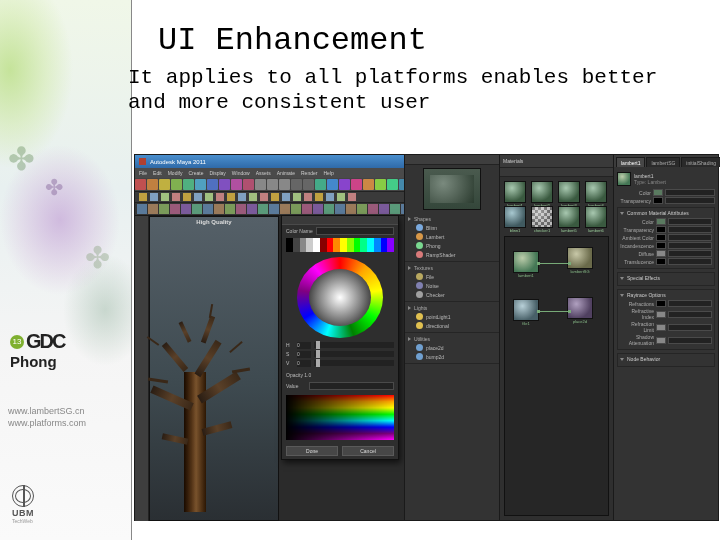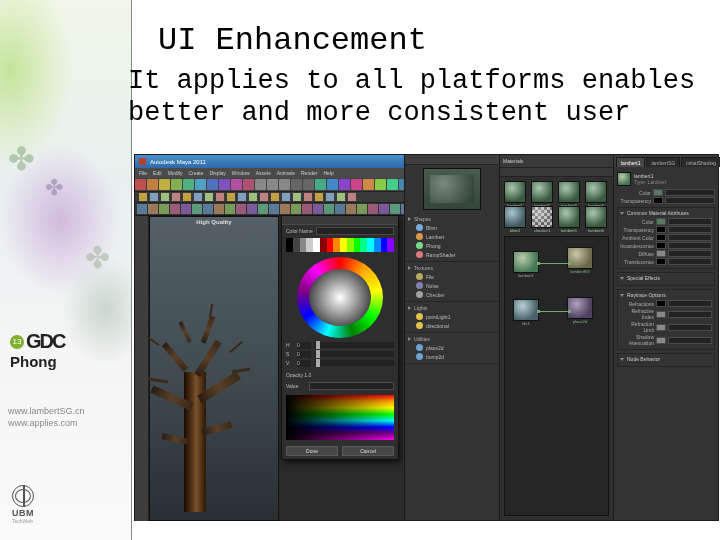--- a/index.html
+++ b/index.html
@@ -33,21 +33,21 @@
 .ubm-logo .globe { width: 22px; height: 22px; border: 1.6px solid #555; border-radius: 50%; position: relative; margin-bottom:1px;}
 .ubm-logo .globe::before, .ubm-logo .globe::after { content:""; position:absolute; border:1px solid #555; }
 .ubm-logo .globe::before { left:50%; top:-1px; bottom:-1px; width:0; }
 .ubm-logo .globe::after { left:2px; right:2px; top:50%; height:12px; border-radius:50%; transform:translateY(-50%);}
 .ubm-logo .label { font-size: 9px; font-weight: 700; color:#555; letter-spacing:0.5px;}
 .ubm-logo .sub { font-size: 5px; color:#999; }
 
 
 .content { position: absolute; left: 126px; top: 0; right: 0; }
 .title { font-family: "Courier New", monospace; font-size: 32px; font-weight: 400; color: #000; padding: 22px 0 4px 32px; }
-.desc  { font-family: "Courier New", monospace; font-size: 27px; color: #000; padding: 2px 20px 0 2px; line-height: 1.2; }
+.desc  { font-family: "Courier New", monospace; font-size: 21px; color: #000; padding: 2px 20px 0 2px; line-height: 1.2; }
 
 
 .app-window {
   position: absolute; left: 134px; top: 154px; width: 585px; height: 367px;
   background: #2b2b2b; border: 1px solid #1a1a1a; font-size: 6px;
 }
 .titlebar { height: 13px; background: linear-gradient(#4a8fce,#2f6aa8); display:flex; align-items:center; padding:0 4px; color:#fff; }
 .titlebar .icon { width:7px; height:7px; background:#b04030; margin-right:4px; }
 .titlebar .spacer { flex:1; }
 .winbtn { width:14px; height:9px; background:#4078b0; margin-left:2px; border:1px solid #2a5a8a; }
@@ -184,21 +184,21 @@
   <div class="sidebar-deco">
     <span class="clover c1">✤</span>
       <span class="clover c2">✤</span>
       <span class="clover c3">✤</span>
     <div class="gdc-logo">
       <div><span class="badge">13</span><span class="g">GDC</span></div>
       <div class="china">Phong</div>
     </div>
     <div class="sidebar-links">
       <a>www.lambertSG.cn</a>
-      <a>www.applies.com</a>
+      <a>www.platforms.com</a>
     </div>
     <div class="ubm-logo">
       <div class="globe"></div>
       <div class="label">UBM</div>
       <div class="sub">TechWeb</div>
     </div>
   </div>
 
   <div class="content">
     <div class="title">UI Enhancement</div>

